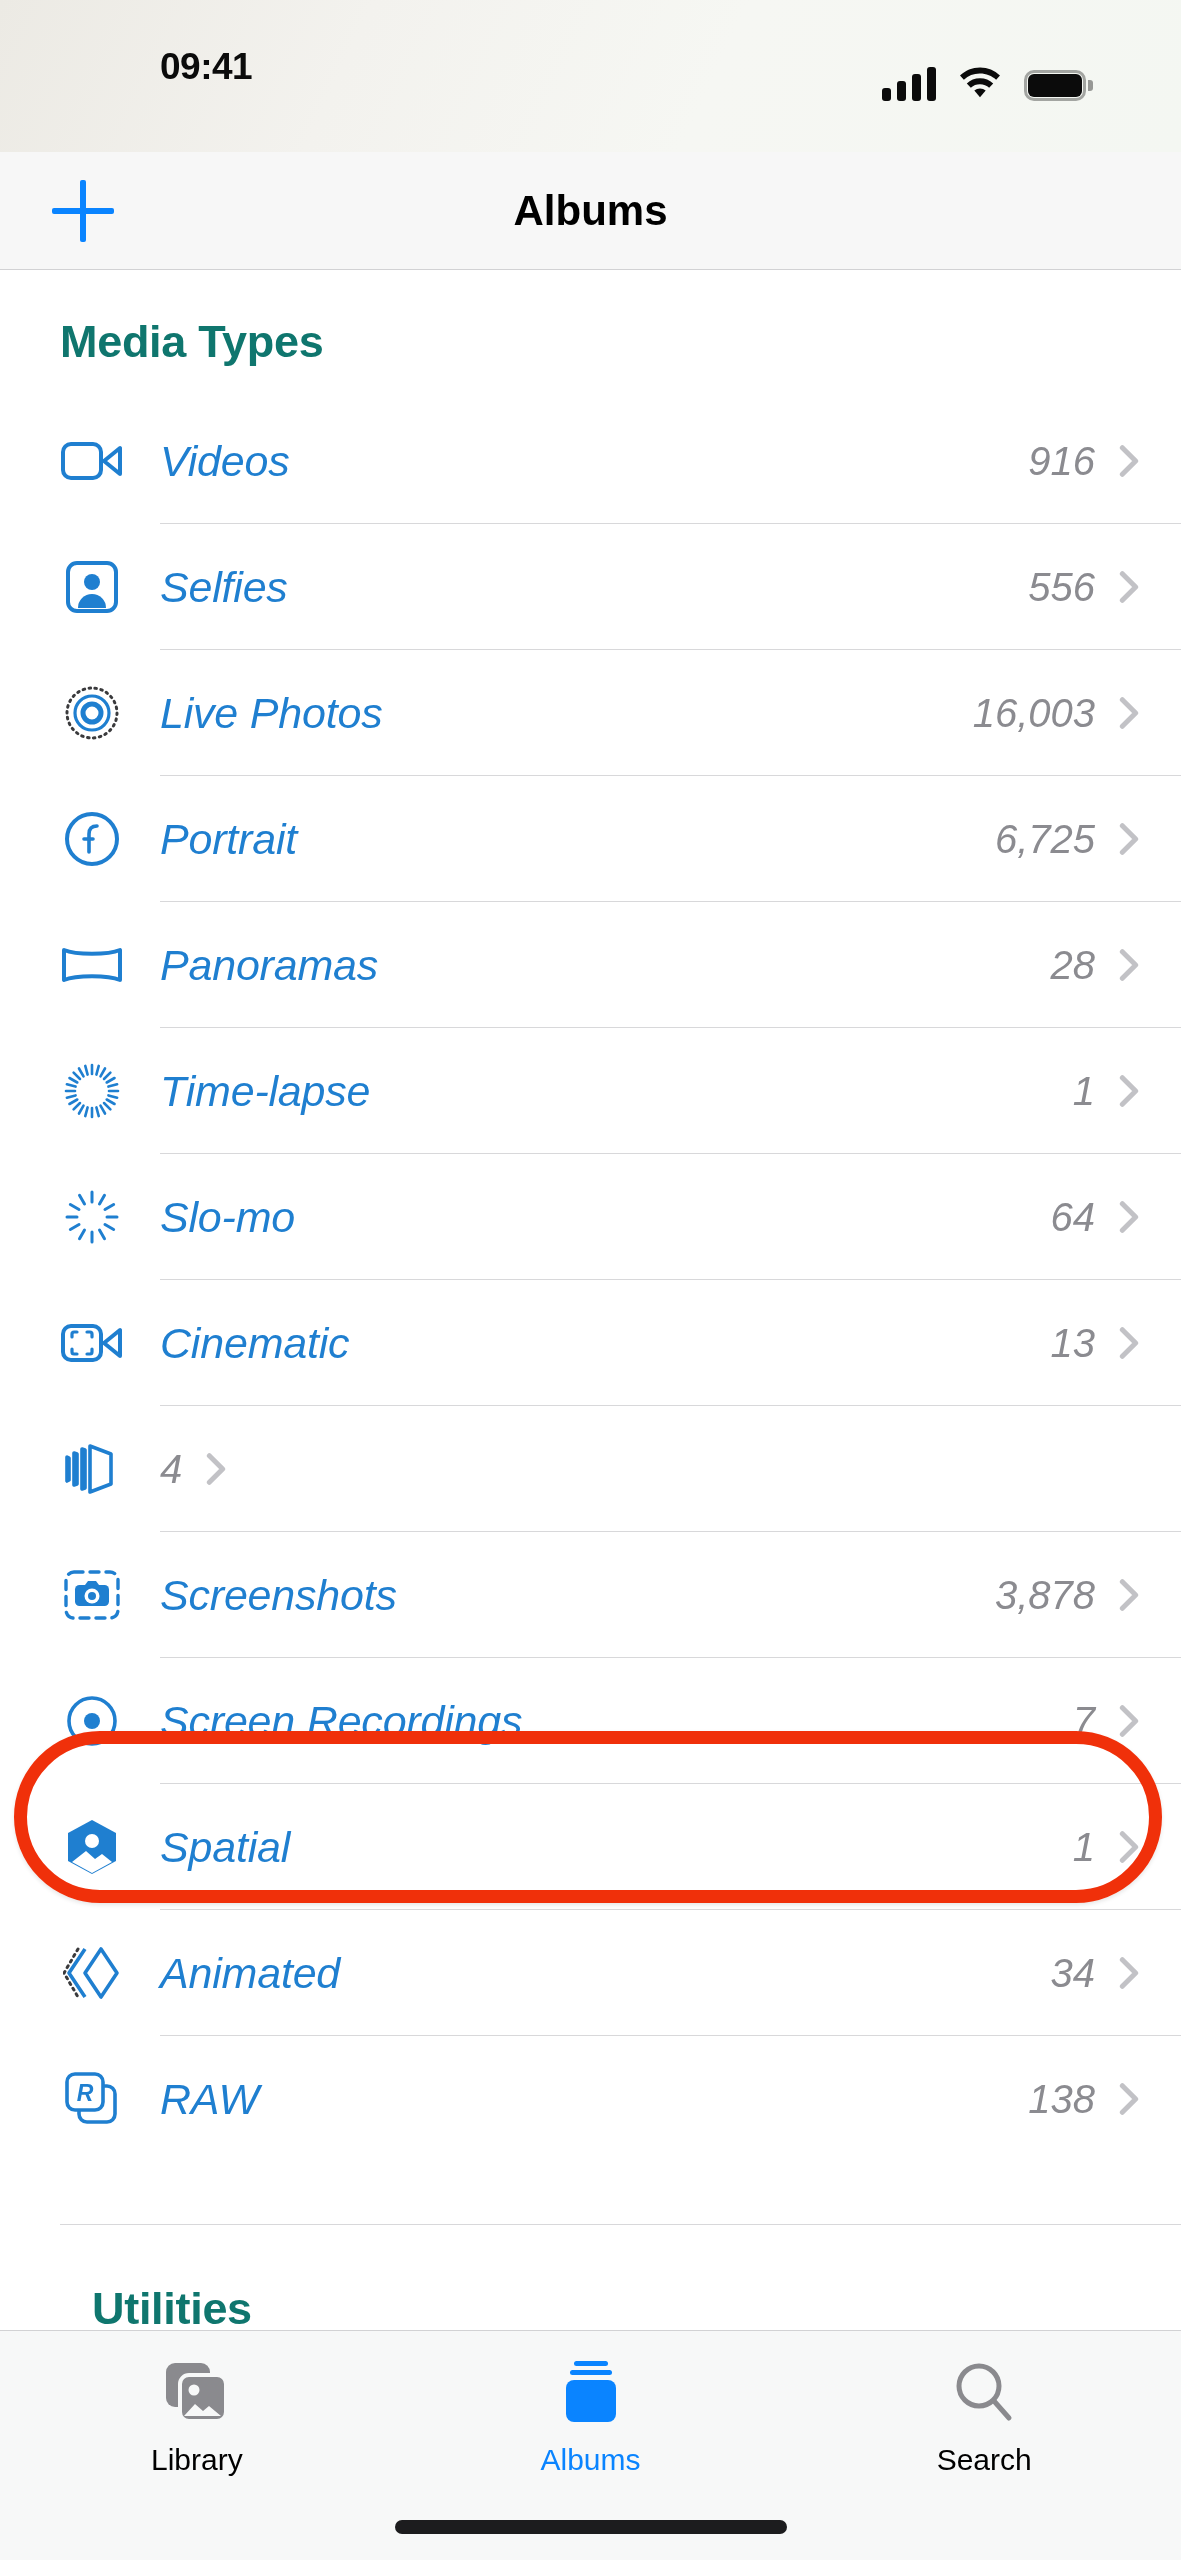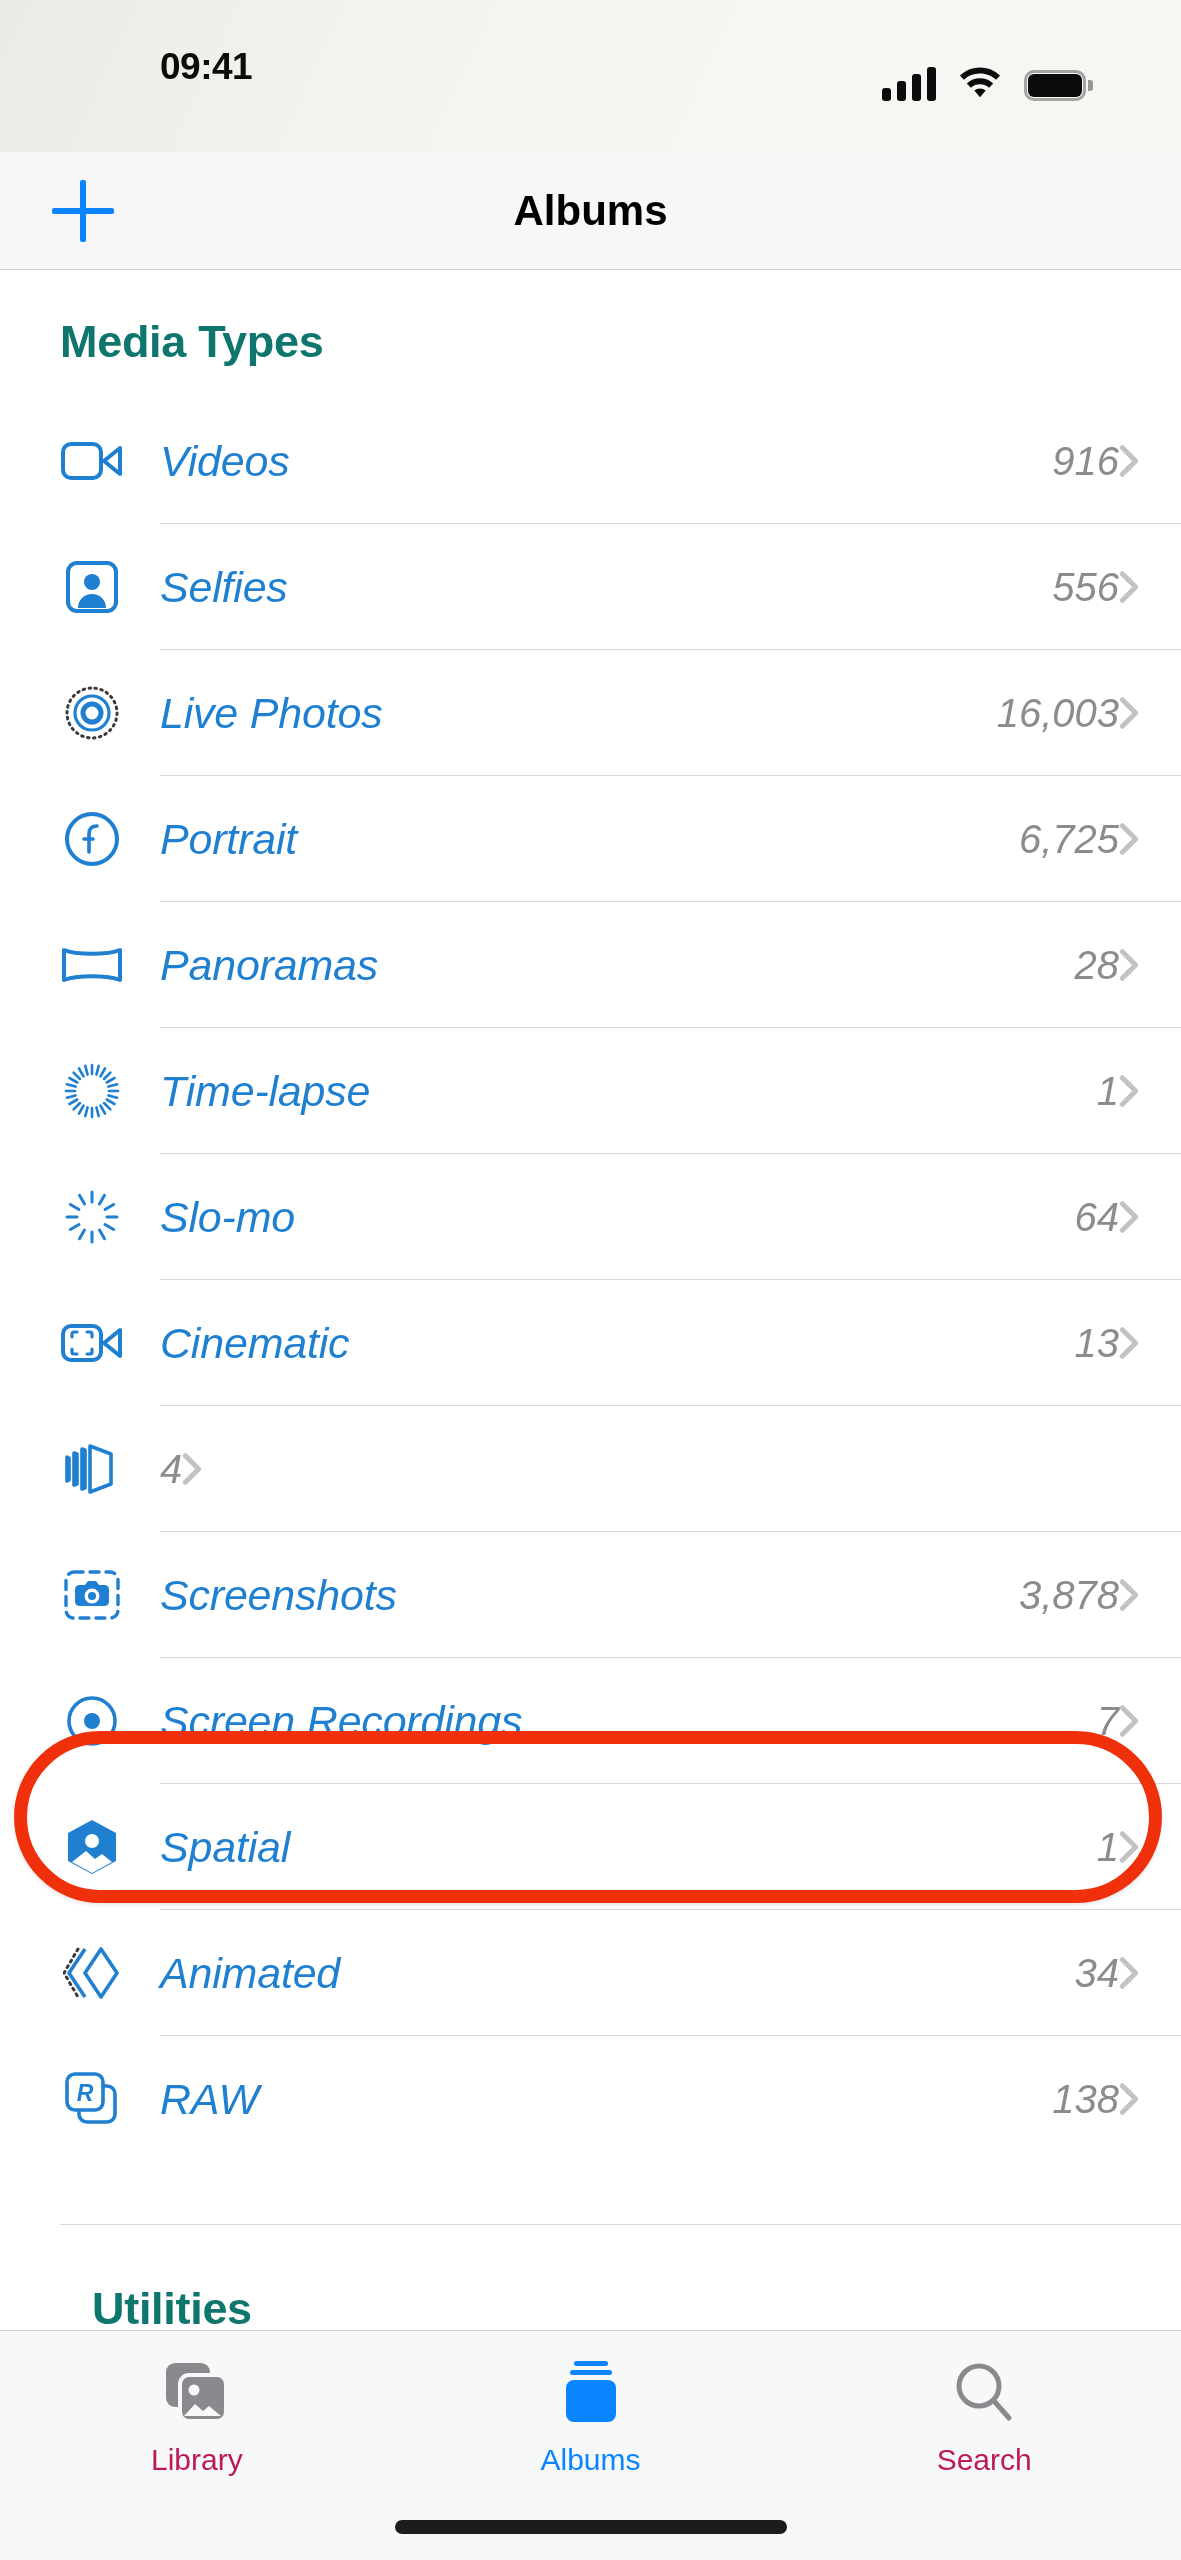--- a/index.html
+++ b/index.html
@@ -91,21 +91,21 @@
     width:64px; height:64px; flex:0 0 64px;
     display:flex; align-items:center; justify-content:center;
     margin-right:36px;
   }
   .row-icon svg{ display:block; }
   .row-label{
     font-size:43px; color:#1f7fd0; font-weight:400; letter-spacing:-0.2px;
     flex:1 1 auto; white-space:nowrap;
   }
   .row-count{
-    font-size:40px; color:#8b8b90; font-weight:400; 
+    font-size:40px; color:#8b8b90; font-weight:400; margin-right:24px;
     white-space:nowrap;
   }
   .chev{ width:20px; height:34px; flex:0 0 20px; }
 
   .divider-wide{ height:1px; background:#d8d8da; margin-left:60px; margin-right:0; }
   .gap{ height:62px; background:#fff; }
 
   
   .highlight{
     position:absolute; left:14px; top:1731px;
@@ -121,21 +121,21 @@
   .tabbar{
     position:absolute; left:0; right:0; bottom:0; height:230px;
     background:#f7f8f8; border-top:1px solid #d2d2d4;
     display:flex; align-items:flex-start; padding-top:24px;
   }
   .tab{
     flex:1 1 0; display:flex; flex-direction:column; align-items:center;
     gap:14px; cursor:pointer;
   }
   .tab-icon{ height:74px; display:flex; align-items:center; justify-content:center; }
-  .tab-label{ font-size:30px; color:#be185d; }
+  .tab-label{ font-size:30px; color:#000000; }
   .tab.active .tab-label{ color:#0a84ff; font-weight:500; }
 
   .home-indicator{
     position:absolute; left:50%; transform:translateX(-50%);
     bottom:26px; width:392px; height:14px; background:#1c1c1e; border-radius:8px;
   }
 </style>
 </head>
 <body>
 

